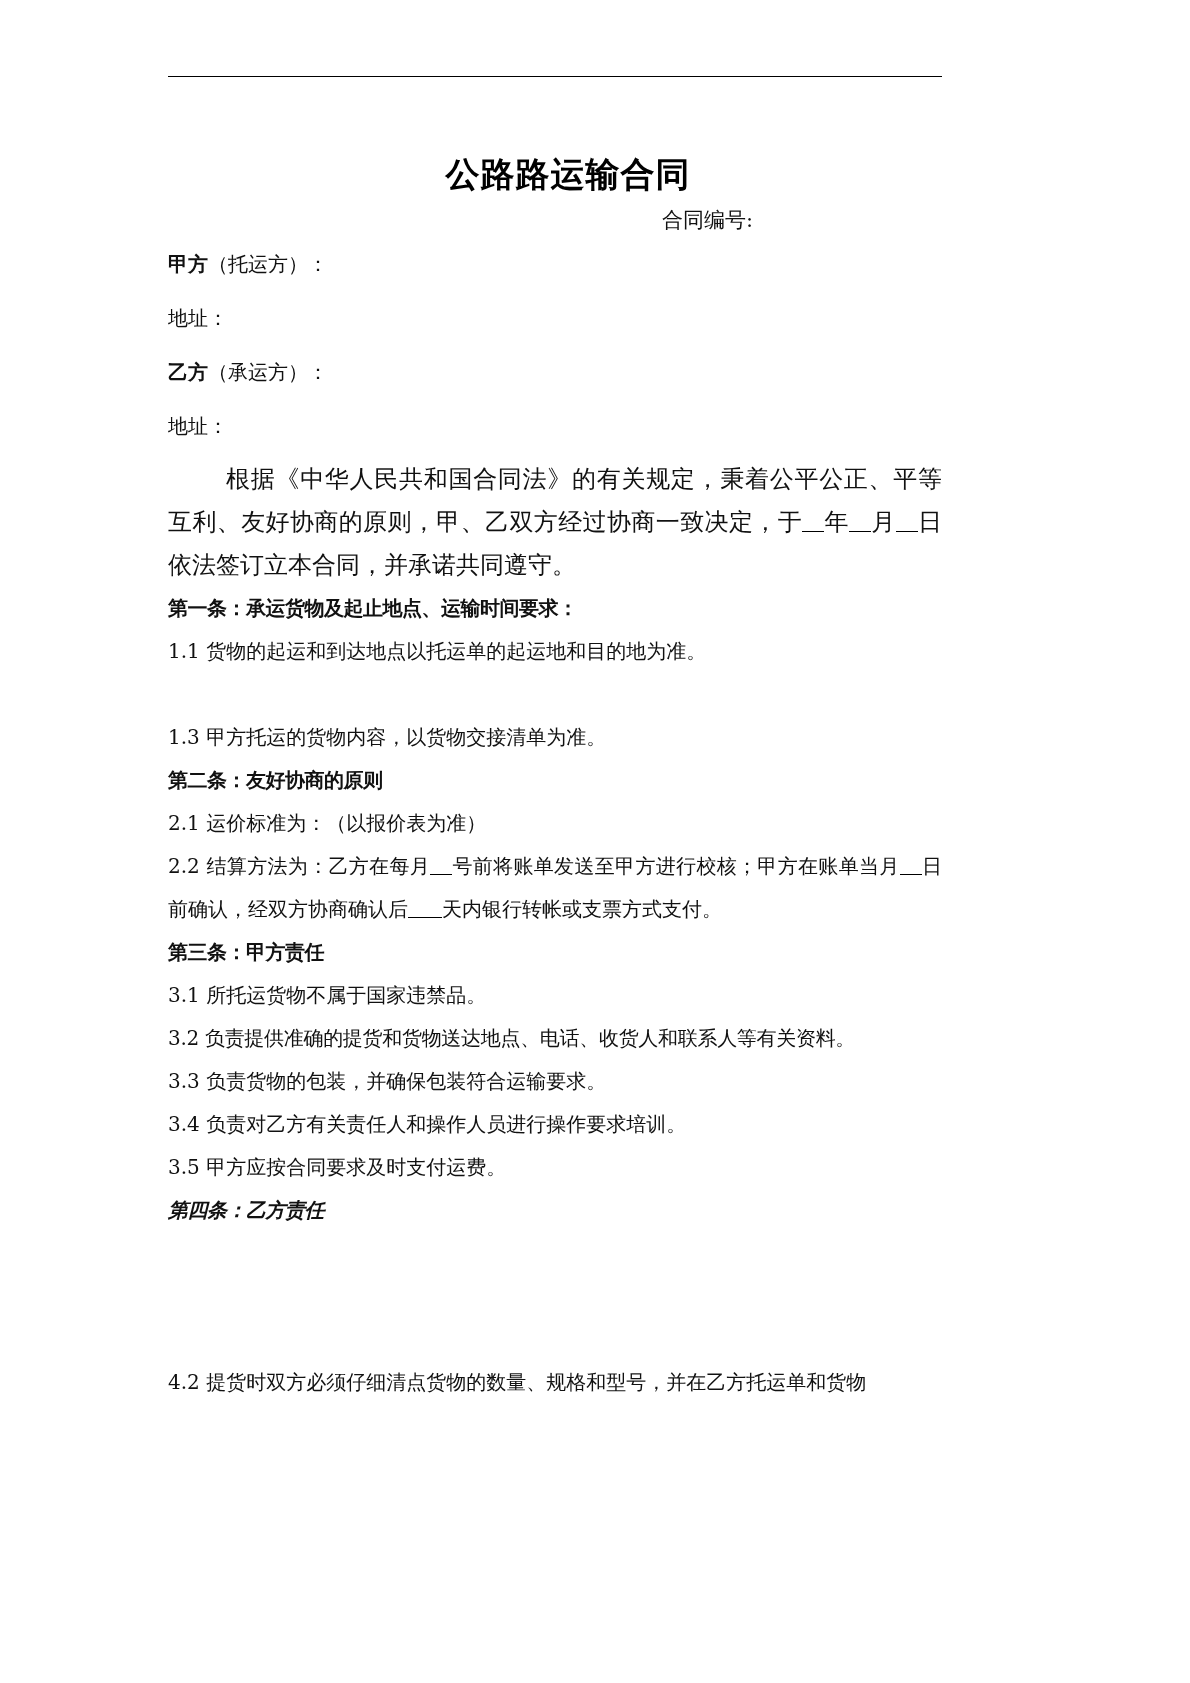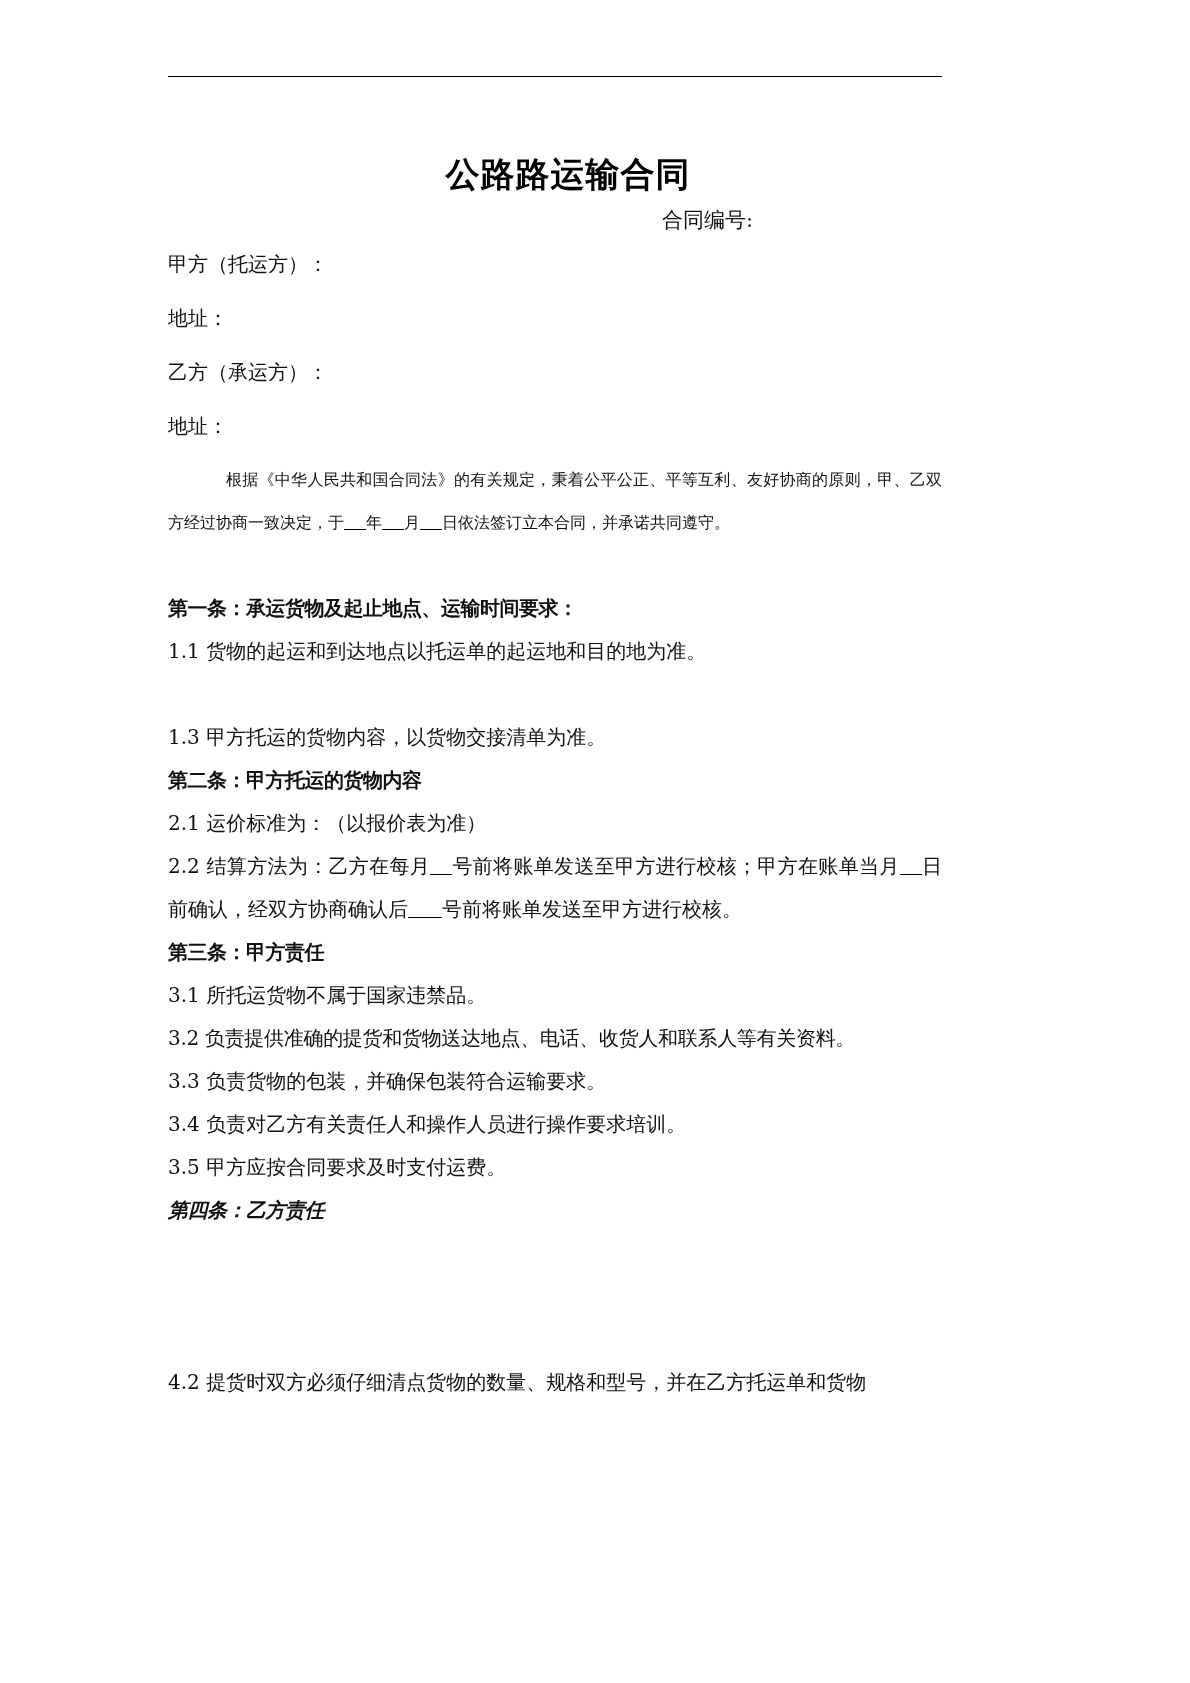--- a/index.html
+++ b/index.html
@@ -4,23 +4,23 @@
 <style>
   html, body { margin: 0; padding: 0; background: #ffffff; }
   body { width: 1190px; height: 1683px; position: relative; overflow: hidden;
          font-family: "DejaVu Serif", "Liberation Serif", serif; color: #111; }
   .page { position: absolute; left: 0; top: 0; width: 1190px; height: 1683px; }
   .header-rule { position: absolute; left: 168px; top: 76px; width: 774px; height: 0; border-top: 1.5px solid #000; }
   .title { position: absolute; left: 0; width: 1136px; top: 152px; text-align: center;
            font-family: "DejaVu Sans", "Liberation Sans", sans-serif; font-weight: bold; font-size: 34px; letter-spacing: 1px; color: #000; }
   .contract-no { position: absolute; left: 662px; top: 206px; font-size: 21px; }
   .line { position: absolute; left: 168px; font-size: 20px; white-space: nowrap; line-height: 28px; }
-  .bold { font-weight: normal; font-family: "DejaVu Sans", "Liberation Sans", sans-serif; }
+  .bold { font-weight: bold; font-family: "DejaVu Sans", "Liberation Sans", sans-serif; }
   .heading { font-weight: bold; font-family: "DejaVu Sans", "Liberation Sans", sans-serif; font-size: 20px; letter-spacing: -0.5px; }
-  .para { position: absolute; left: 168px; width: 774px; font-size: 16px; line-height: 43px; text-align: justify; }
+  .para { position: absolute; left: 168px; width: 774px; font-size: 24px; line-height: 43px; text-align: justify; }
   .indent { text-indent: 58px; }
   .clause { position: absolute; left: 168px; width: 774px; font-size: 20px; line-height: 43px; }
   .hang { padding-left: 46px; text-indent: -46px; }
   .blank { display: inline-block; border-bottom: 1.2px solid #000; height: 1em; vertical-align: -2px; }
   .b2 { width: 22px; } .b3 { width: 34px; }
 </style>
 </head>
 <body>
 
 <div class="page">
@@ -37,23 +37,23 @@
     <span class="bold">乙方</span><span>（承运方）：</span>
   </div>
   <div class="line" style="top:412px;">地址：</div>
 
   <div class="para indent" style="top:458px;"><span>根据《中华人民共和国合同法》的有关规定，秉着公平公正、平等互利、友好协商的原则，甲、乙双方经过协商一致决定，于</span><span class="blank b2"></span><span>年</span><span class="blank b2"></span><span>月</span><span class="blank b2"></span><span>日依法签订立本合同，并承诺共同遵守。</span></div>
 
   <div class="clause heading" style="top:587px;">第一条：承运货物及起止地点、运输时间要求：</div>
   <div class="clause" style="top:630px;">1.1 货物的起运和到达地点以托运单的起运地和目的地为准。</div>
   <div class="clause" style="top:716px;">1.3 甲方托运的货物内容，以货物交接清单为准。</div>
 
-  <div class="clause heading" style="top:759px;">第二条：甲方托运的货物内容</div>
+  <div class="clause heading" style="top:759px;">第二条：友好协商的原则</div>
   <div class="clause" style="top:802px;">2.1 运价标准为：（以报价表为准）</div>
-  <div class="clause" style="top:845px; text-align: justify;"><span>2.2 结算方法为：乙方在每月</span><span class="blank b2"></span><span>号前将账单发送至甲方进行校核；甲方在账单当月</span><span class="blank b2"></span><span>日前确认，经双方协商确认后</span><span class="blank b3"></span><span>号前将账单发送至甲方进行校核。</span></div>
+  <div class="clause" style="top:845px; text-align: justify;"><span>2.2 结算方法为：乙方在每月</span><span class="blank b2"></span><span>号前将账单发送至甲方进行校核；甲方在账单当月</span><span class="blank b2"></span><span>日前确认，经双方协商确认后</span><span class="blank b3"></span><span>天内银行转帐或支票方式支付。</span></div>
 
   <div class="clause heading" style="top:931px;">第三条：甲方责任</div>
   <div class="clause" style="top:974px;">3.1 所托运货物不属于国家违禁品。</div>
   <div class="clause" style="top:1017px; letter-spacing:-0.3px;">3.2 负责提供准确的提货和货物送达地点、电话、收货人和联系人等有关资料。</div>
   <div class="clause" style="top:1060px;">3.3 负责货物的包装，并确保包装符合运输要求。</div>
   <div class="clause" style="top:1103px;">3.4 负责对乙方有关责任人和操作人员进行操作要求培训。</div>
   <div class="clause" style="top:1146px;">3.5 甲方应按合同要求及时支付运费。</div>
 
   <div class="clause heading" style="top:1189px;font-style:italic;">第四条：乙方责任</div>
   <div class="clause" style="top:1361px; text-align: justify;">4.2 提货时双方必须仔细清点货物的数量、规格和型号，并在乙方托运单和货物</div>

